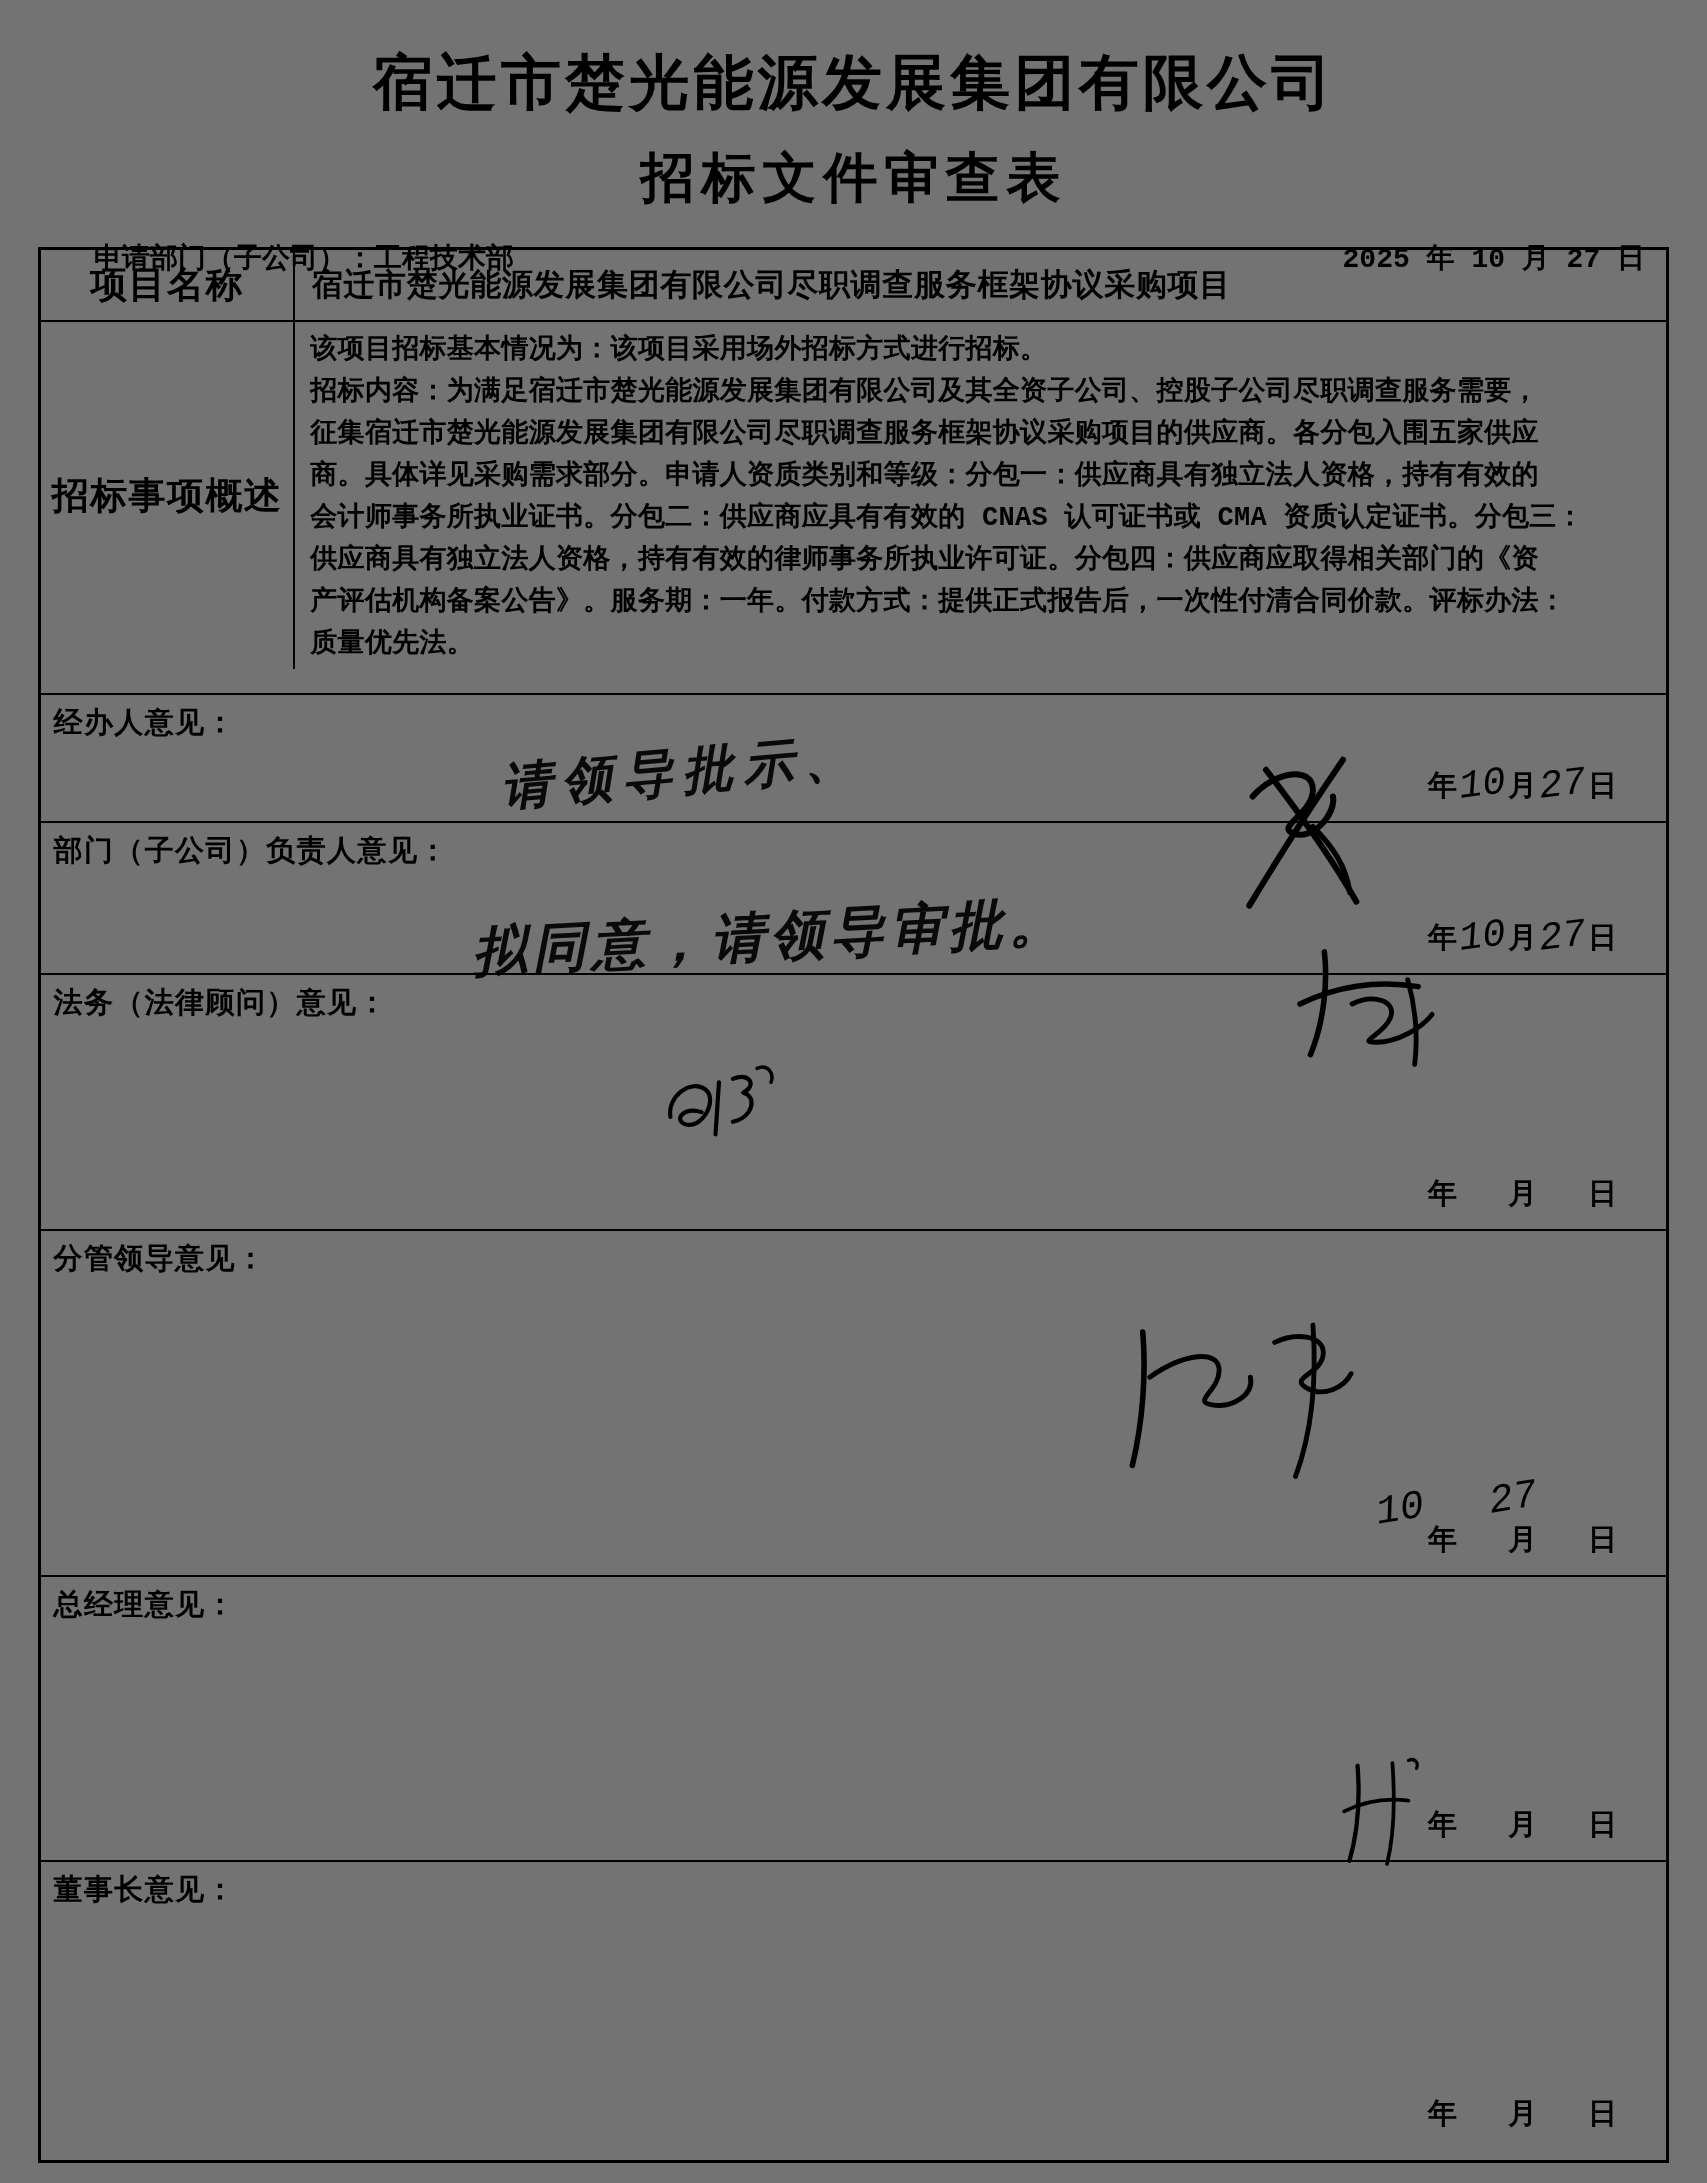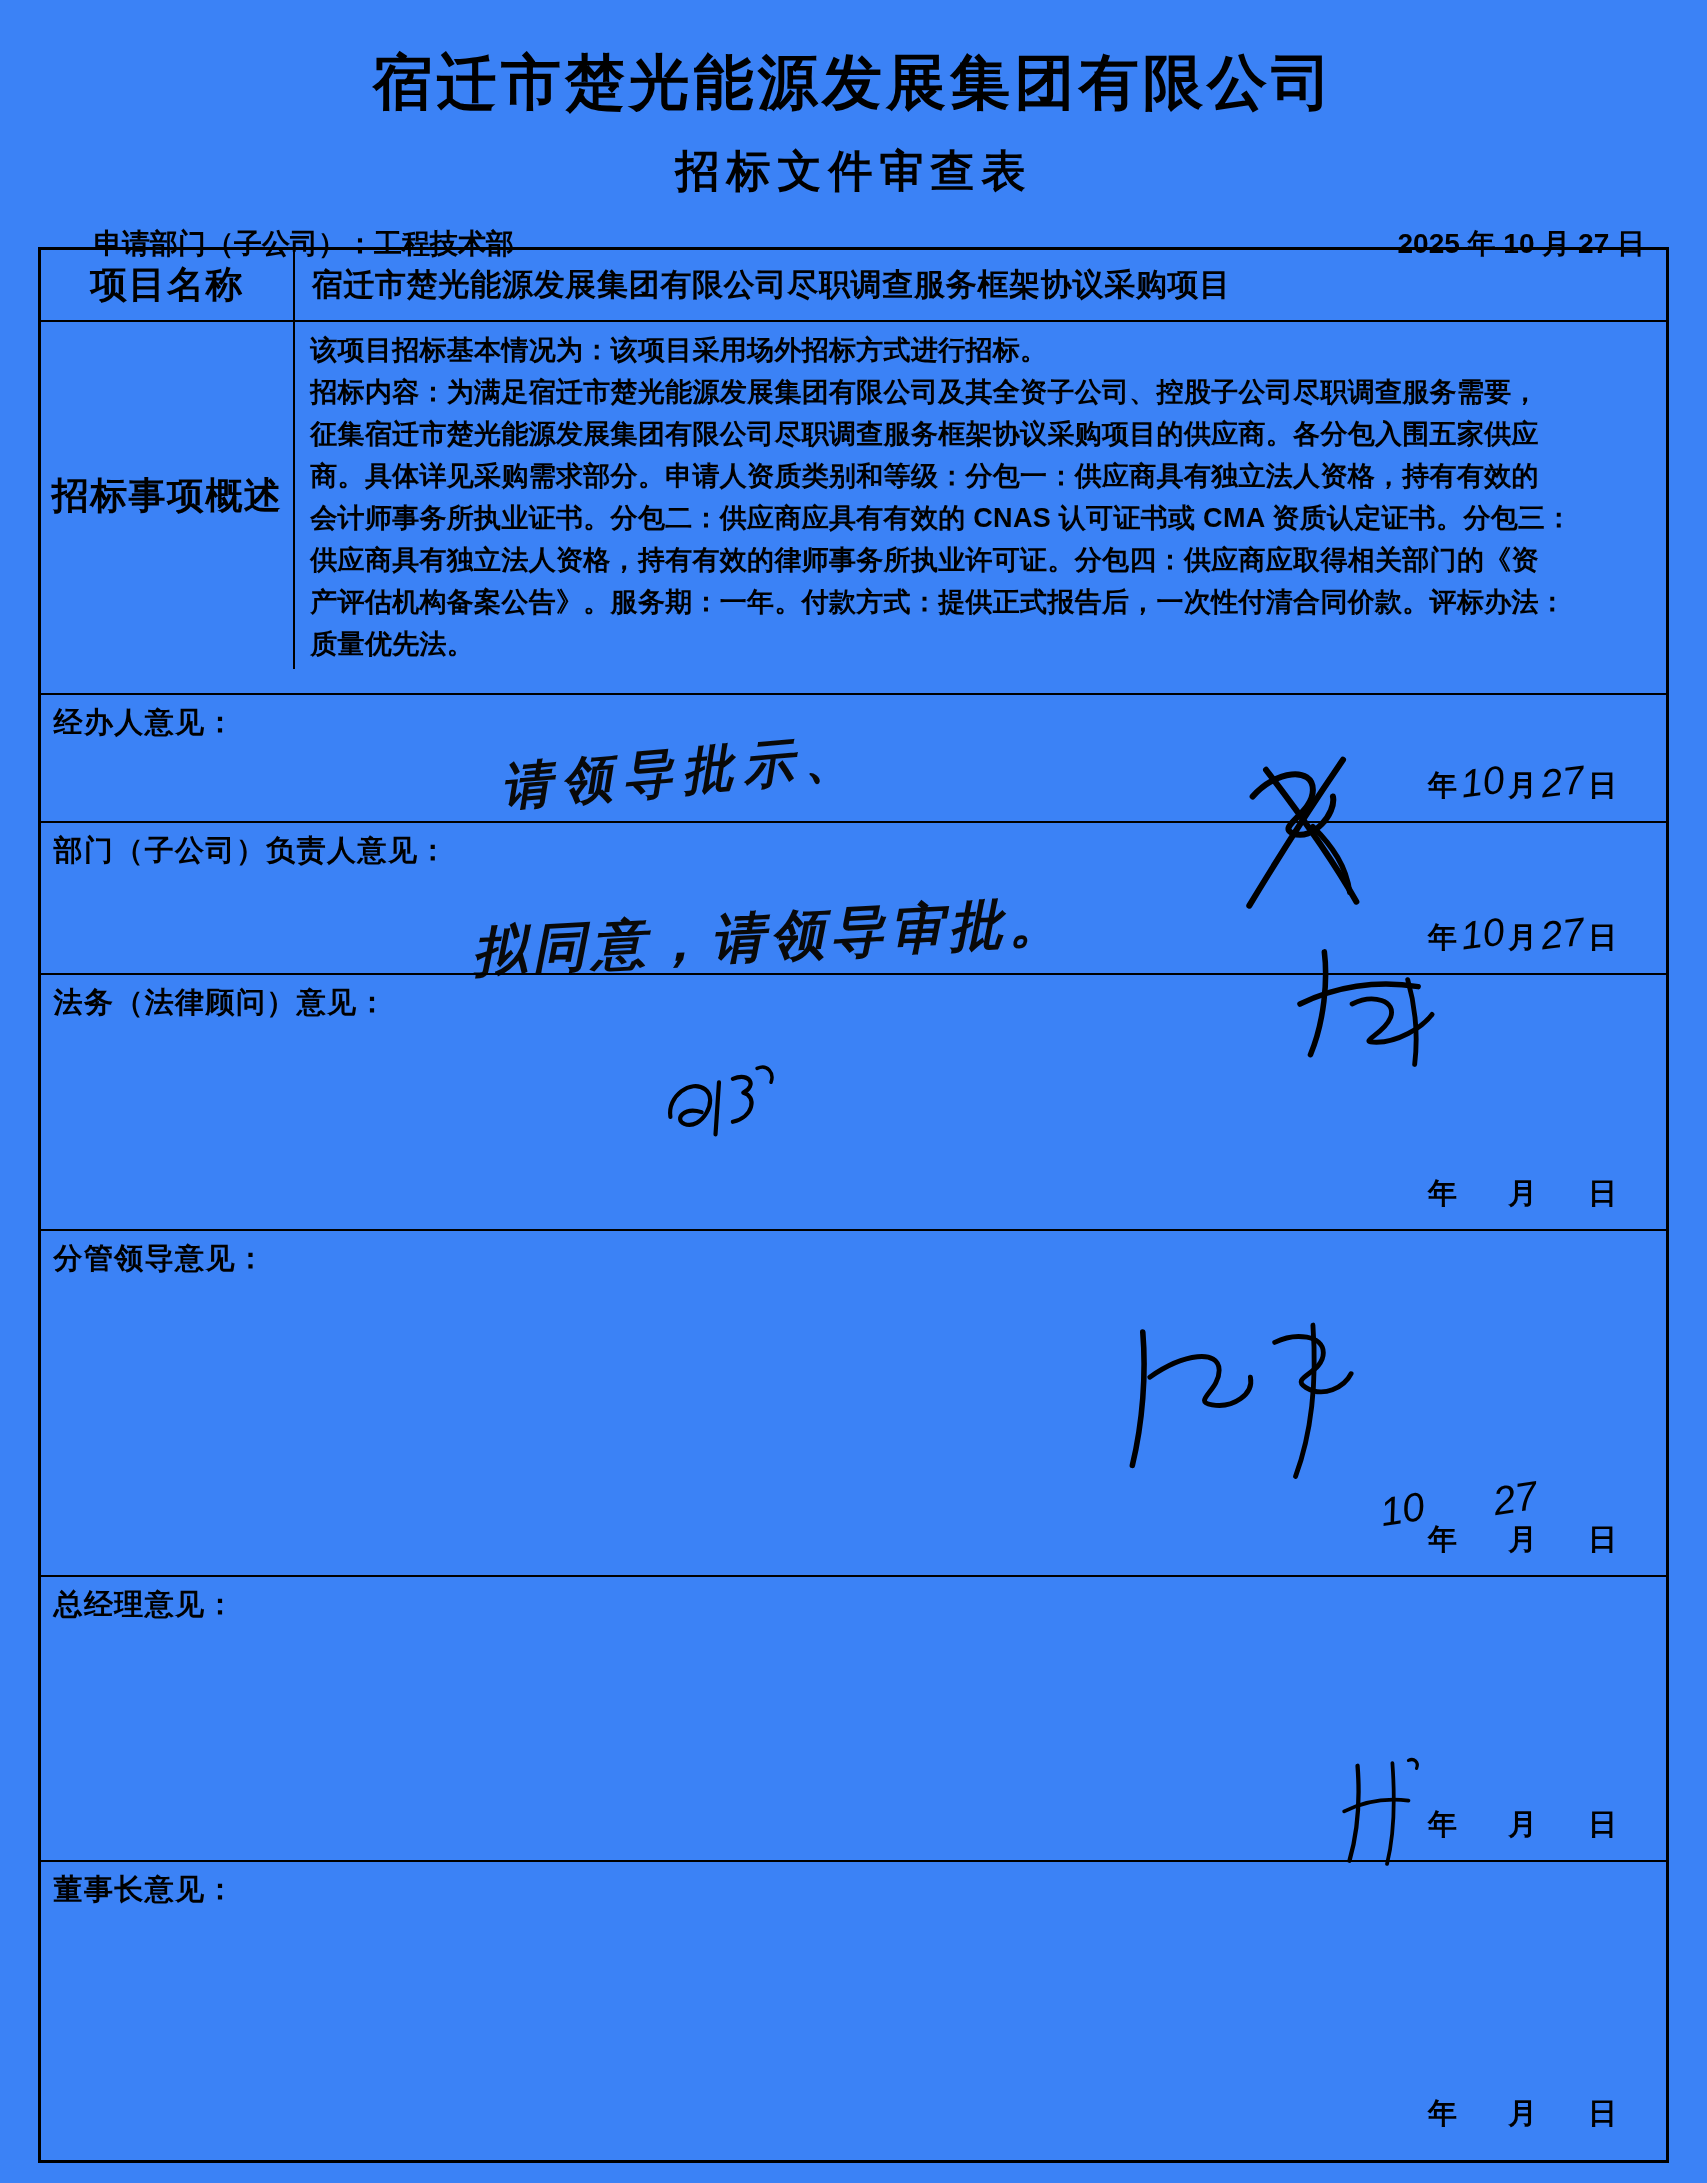--- a/index.html
+++ b/index.html
@@ -2,30 +2,30 @@
 <html style="font-size:11px"><head>
 <meta charset="utf-8">
 <style>
   * { box-sizing: border-box; margin: 0; padding: 0; }
   html, body { background: #ffffff; }
   body {
     width: 1708px; height: 2183px;
     font-family: "Liberation Sans", "DejaVu Sans", sans-serif;
     color: #000; position: relative; overflow: hidden;
   }
-  .page { position: absolute; inset: 0; background: #3b82f6; }
+  .page { position: absolute; inset: 0; background: #737373; font-family: Liberation Mono, monospace; }
 
   
   .title1 {
     margin-top: 43px; text-align: center;
     font-size: 60px; font-weight: 700; letter-spacing: 4.2px;
   }
   .title2 {
     margin-top: 18px; text-align: center;
-    font-size: 44px; font-weight: 700; letter-spacing: 7px;
+    font-size: 54px; font-weight: 700; letter-spacing: 7px;
   }
 
   
   .header-line {
     margin: 23.6px 63px 0 94px;
     display: flex; justify-content: space-between; align-items: baseline;
     font-size: 28px; font-weight: 700;
   }
 
   

